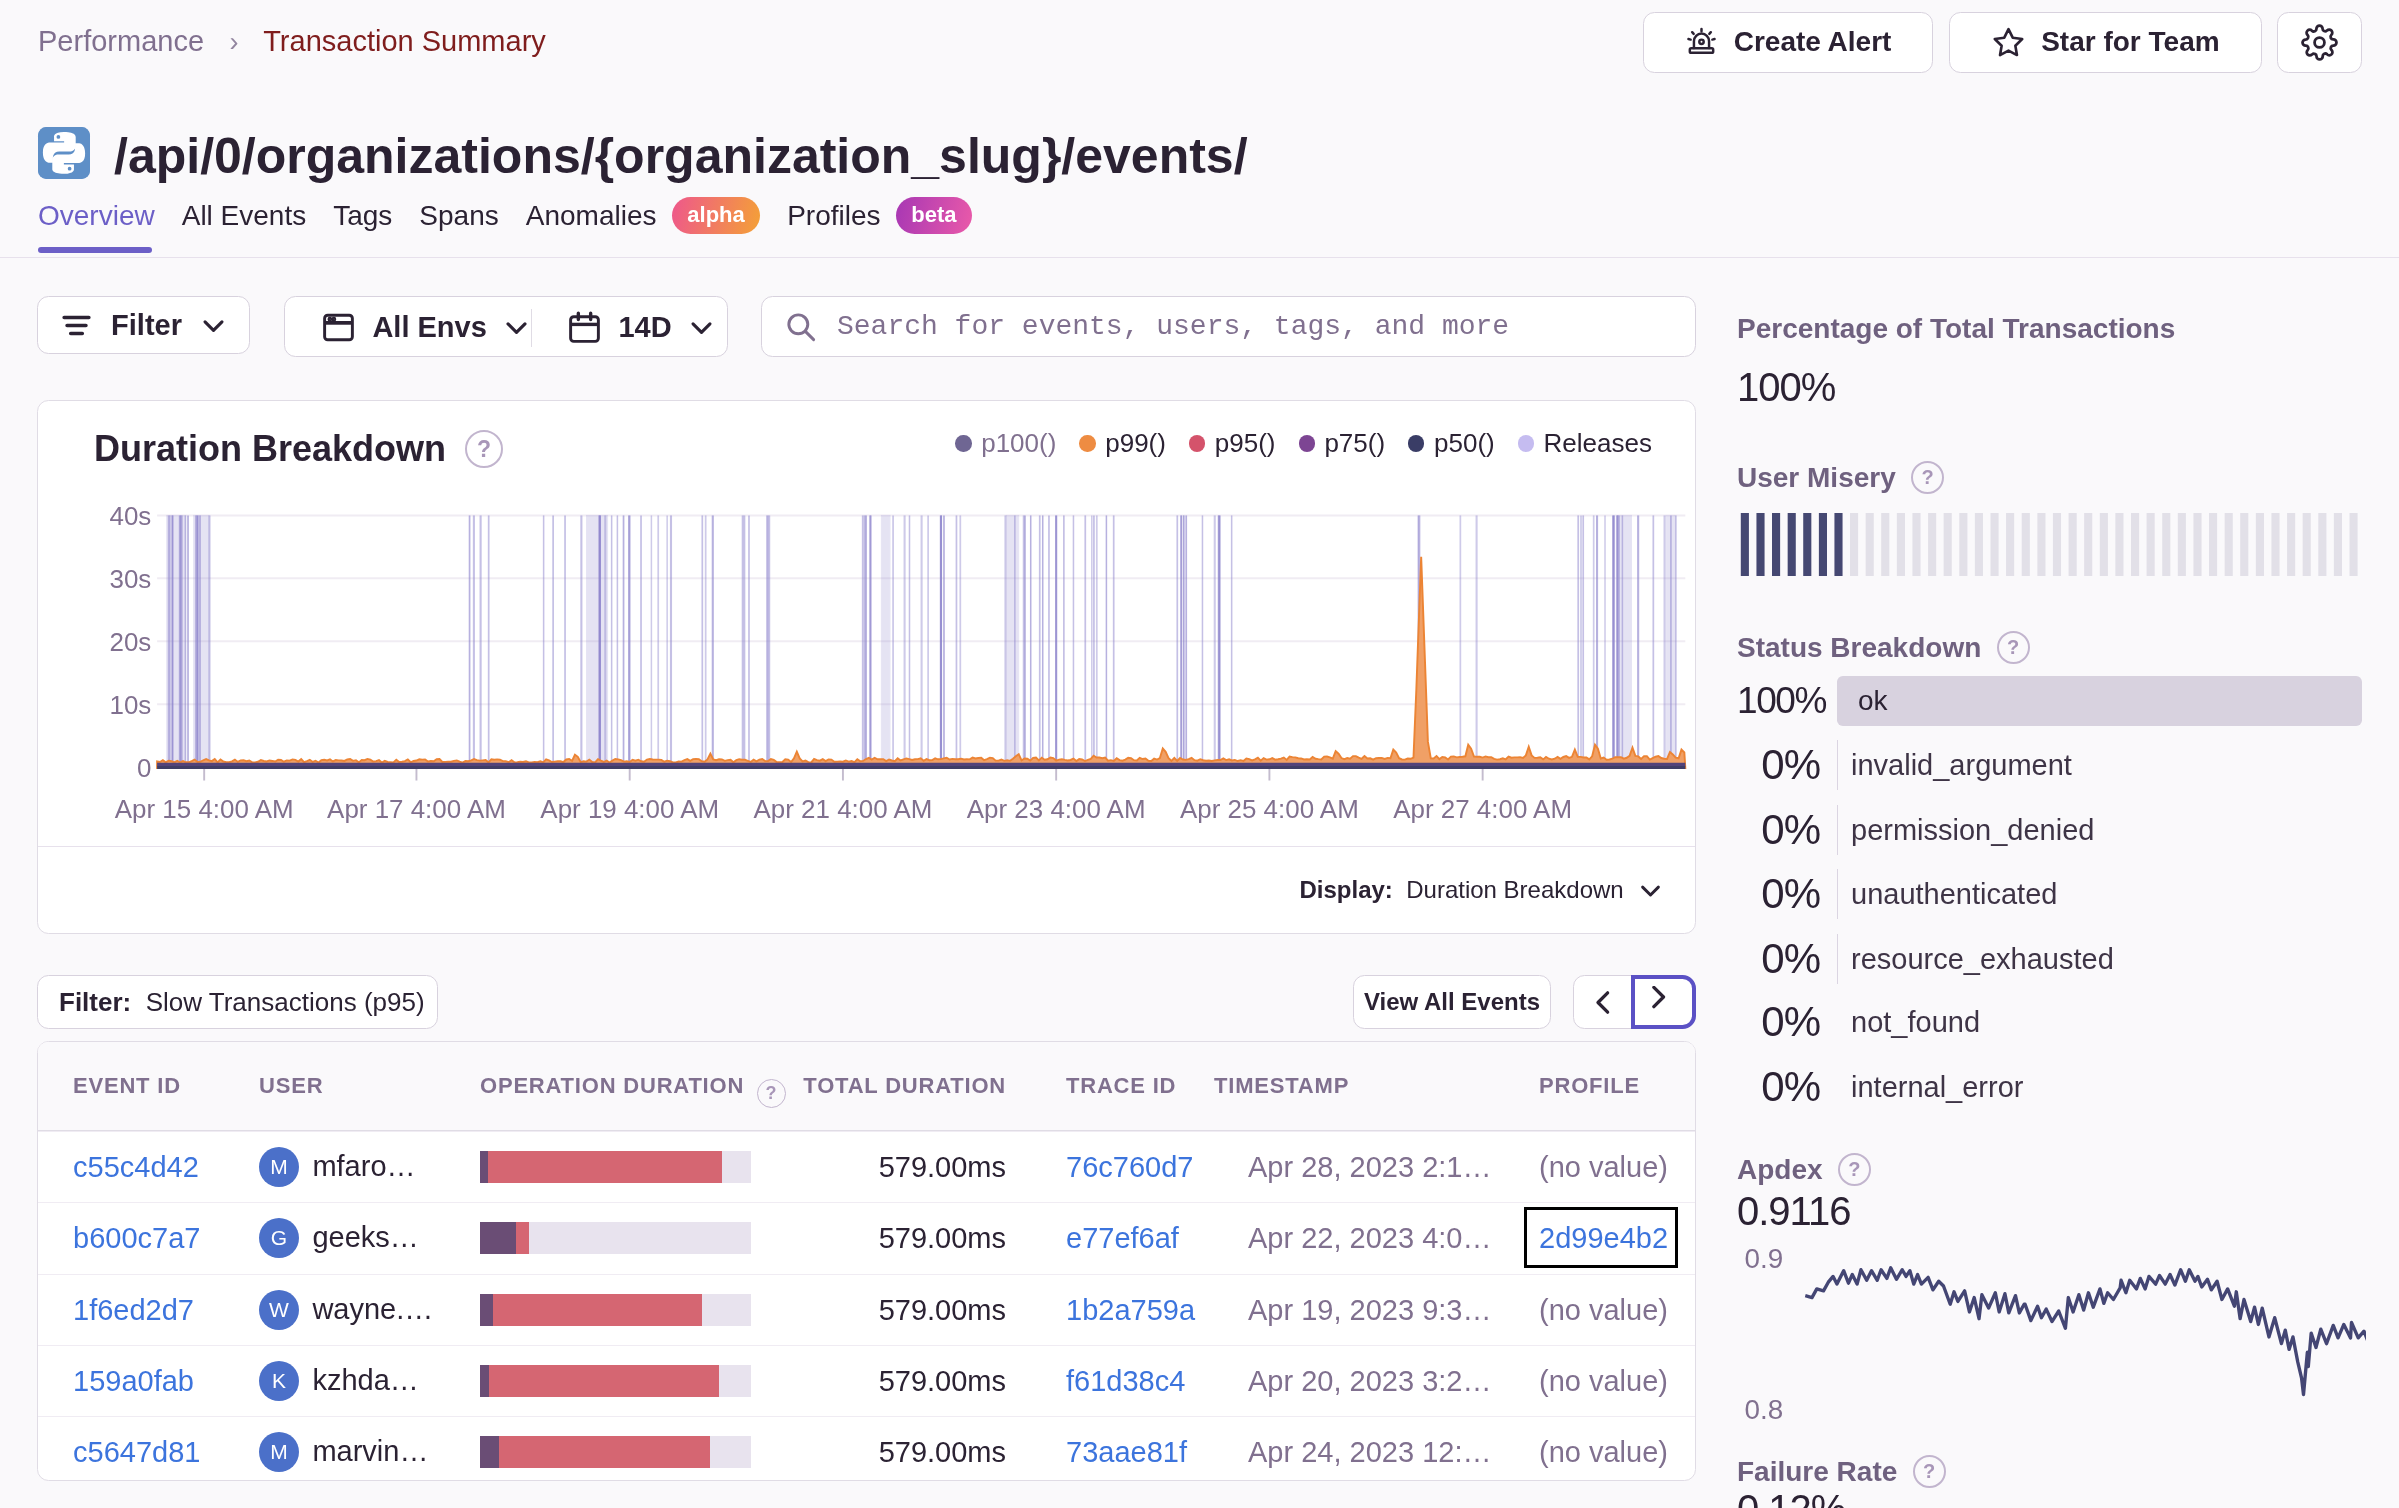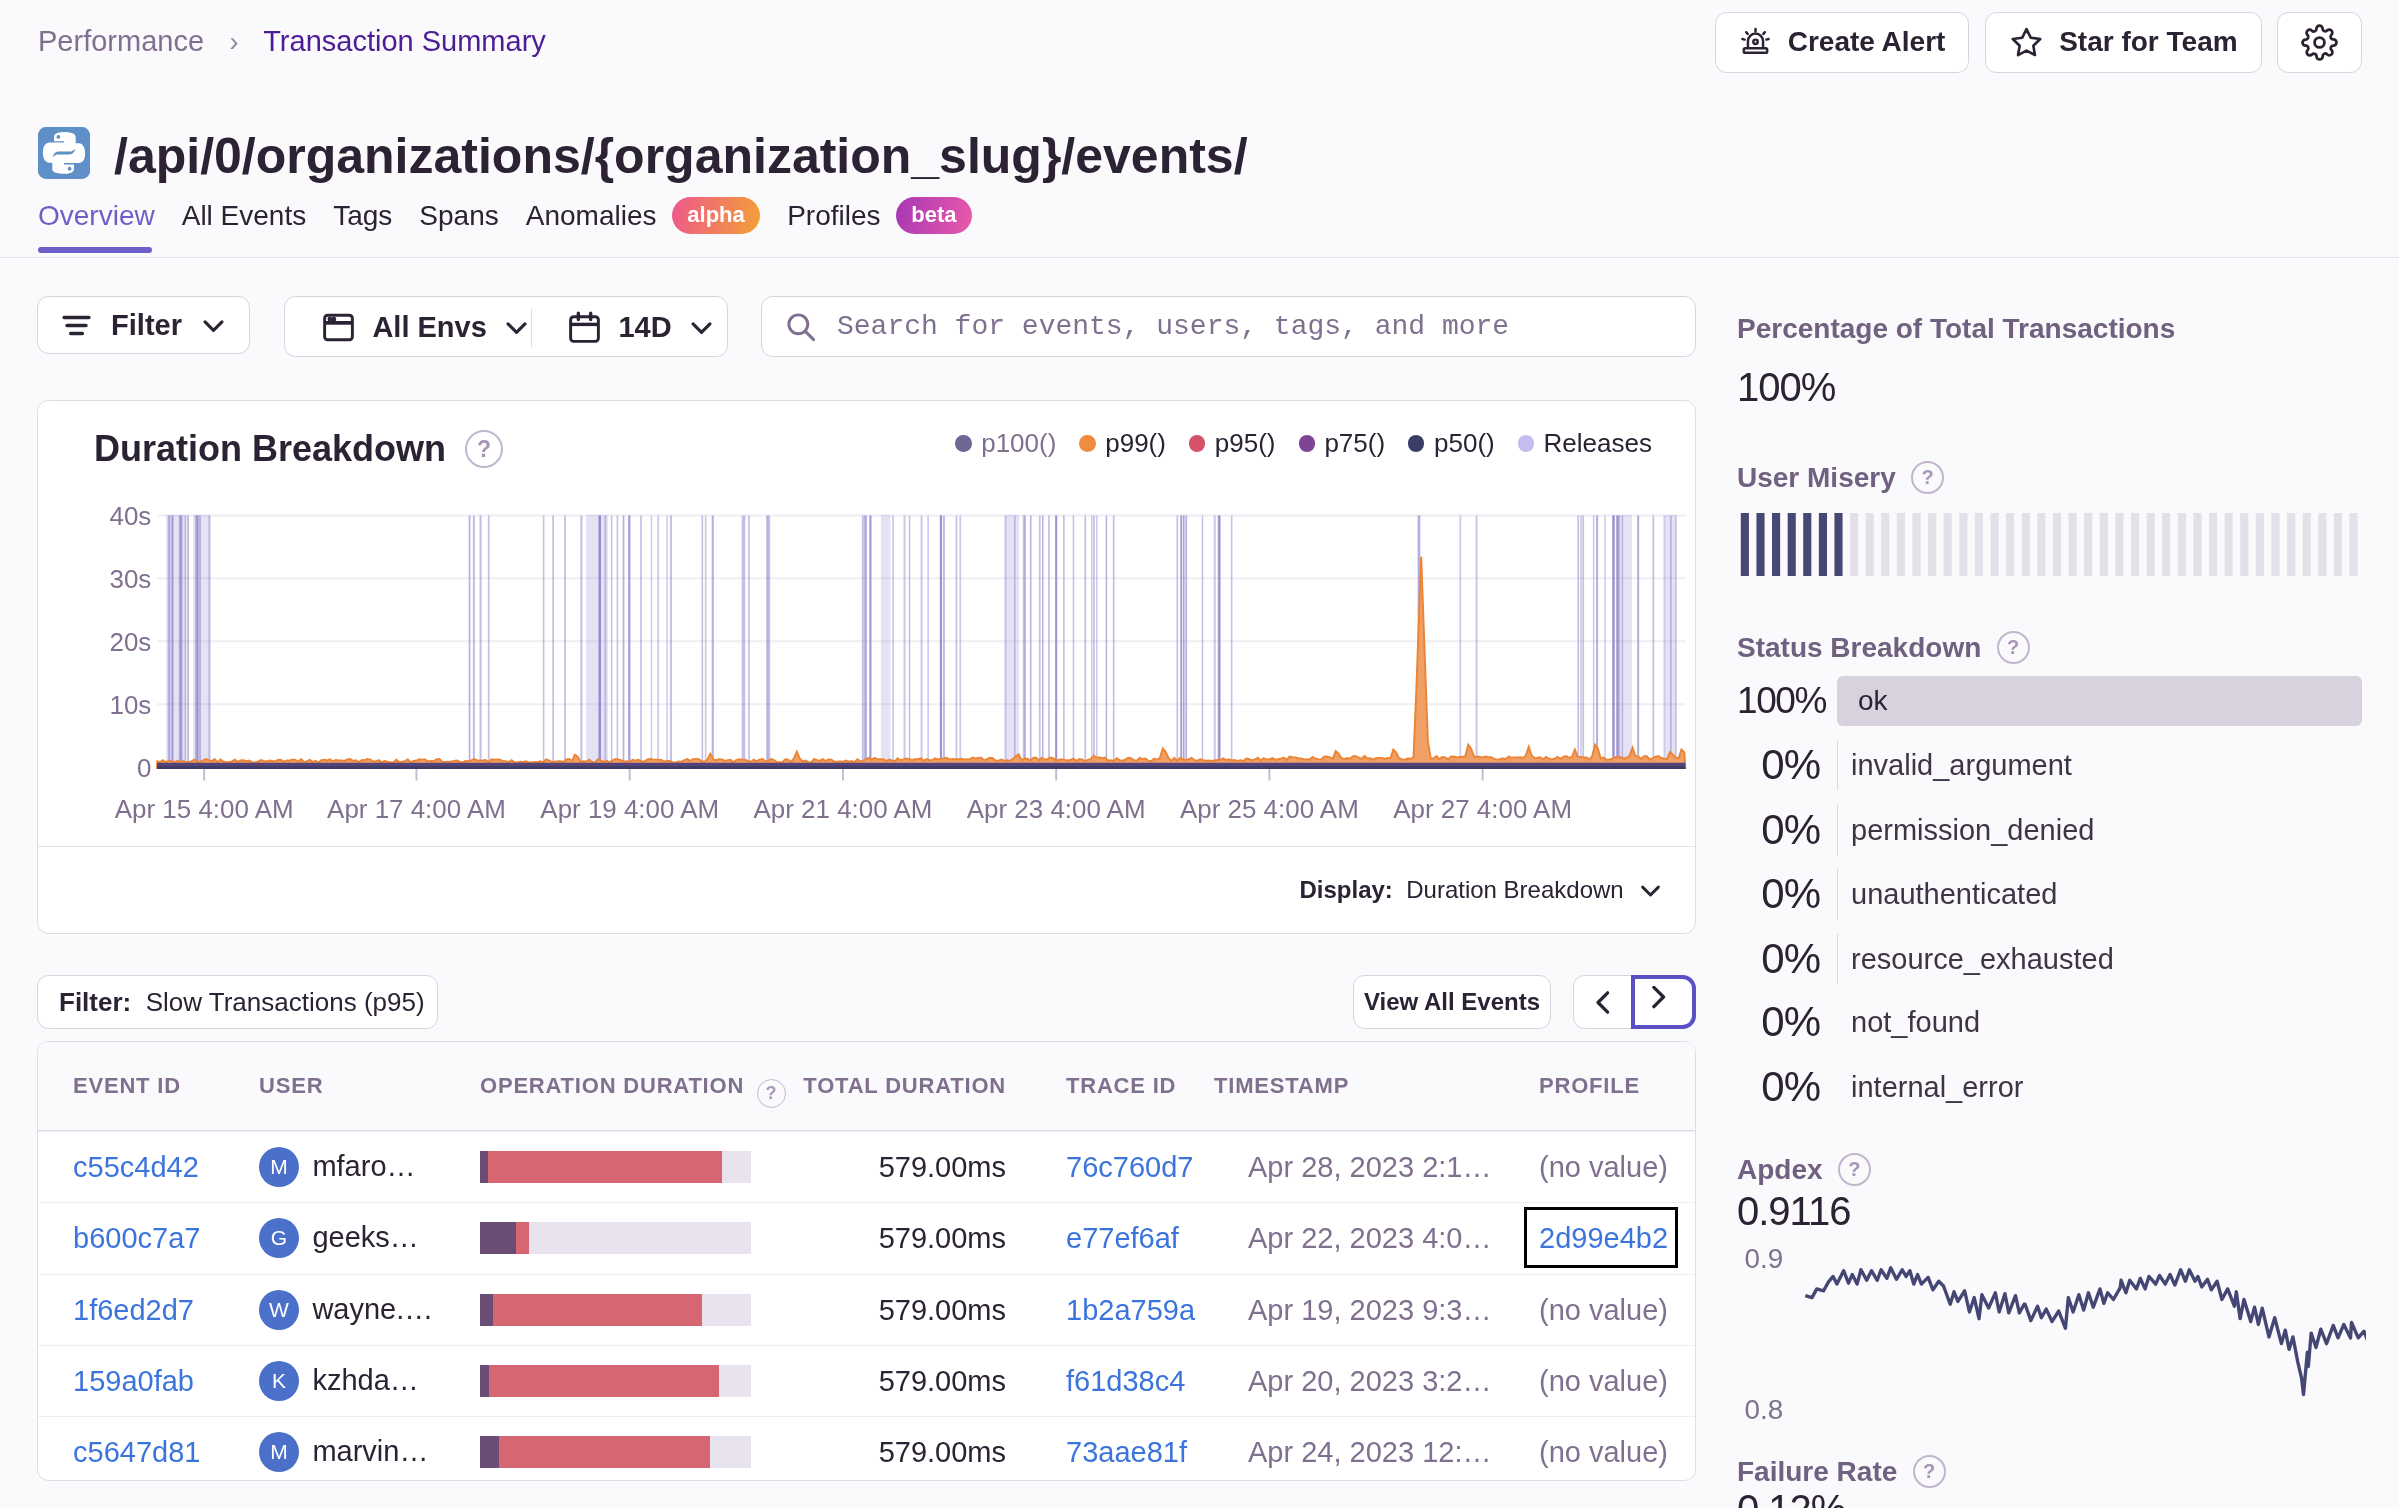--- a/index.html
+++ b/index.html
@@ -7,26 +7,26 @@
   font-family:"Liberation Sans", sans-serif; color:#2B2233; }
 .link { color:#3C74DD; }
 .btn { background:#fff; border:1.9px solid #D8D2DE; border-radius:11.5px; display:flex;
   align-items:center; justify-content:center; color:#2B2233; font-weight:bold; }
 .hicon { display:inline-flex; align-items:center; justify-content:center;
   border:2.9px solid #C2B5CE; border-radius:50%; color:#A896B8; font-weight:bold; }
 
 
 #breadcrumb { position:absolute; left:38px; top:25px; font-size:29px; color:#80708F; }
 #breadcrumb .sep { margin:0 17.3px; color:#9386A0; font-size:27px; }
-#breadcrumb .cur { color:#4c1d95; }
+#breadcrumb .cur { color:#7f1d1d; }
 #title { position:absolute; left:38px; top:81px; display:flex; align-items:flex-start;margin-top:46px; }
 #pyicon { width:52px; height:52px; border-radius:9.6px; background:#5E8FC7; margin-right:24px; }
 #title h1 { font-size:50px; font-weight:bold; color:#2B2233; letter-spacing:0px; }
 #topbtns { position:absolute; right:37px; top:11.5px; display:flex; gap:15.4px; }
-.topbtn { height:61px; font-size:28px; padding:0 23px; gap:15.4px; white-space:nowrap; }
+.topbtn { height:61px; font-size:28px; padding:0 41px; gap:15.4px; white-space:nowrap; }
 #tabs { position:absolute; left:38px; top:197px; display:flex; gap:27px; font-size:28px; }
 .tab { color:#2B2233; display:flex; align-items:center; gap:15.4px; }
 .tab.active { color:#6C5FC7; }
 #tabline { position:absolute; left:0; top:257px; width:2400px; border-top:1.9px solid #E7E1EC; }
 #tabunderline { position:absolute; left:38px; top:247px; width:114px; height:5.8px; border-radius:3.8px; background:#6C5FC7; }
 .badge { font-size:22px; color:#fff; padding:4.8px 15.4px 6.7px; border-radius:21px; font-weight:bold;}
 .badge.alpha { background:linear-gradient(103deg,#EE578C,#F4A136); }
 .badge.beta { background:linear-gradient(103deg,#A737B4,#EA5AA9); }
 
 

